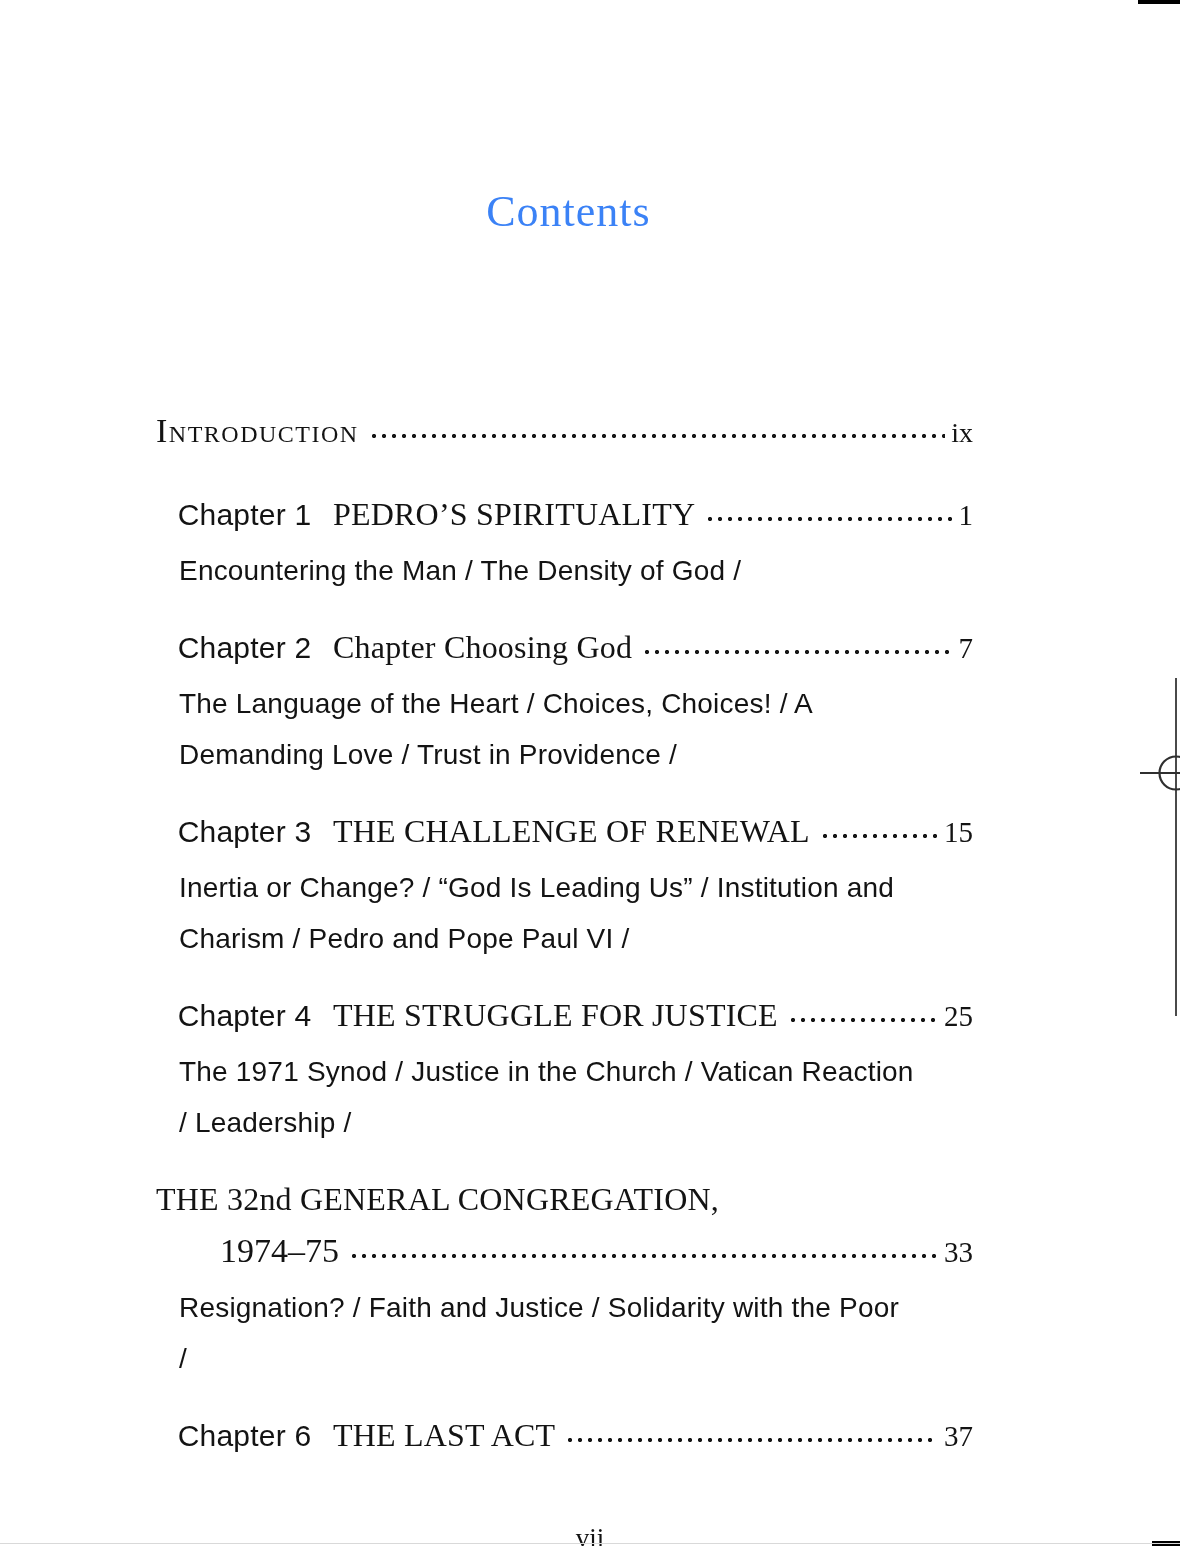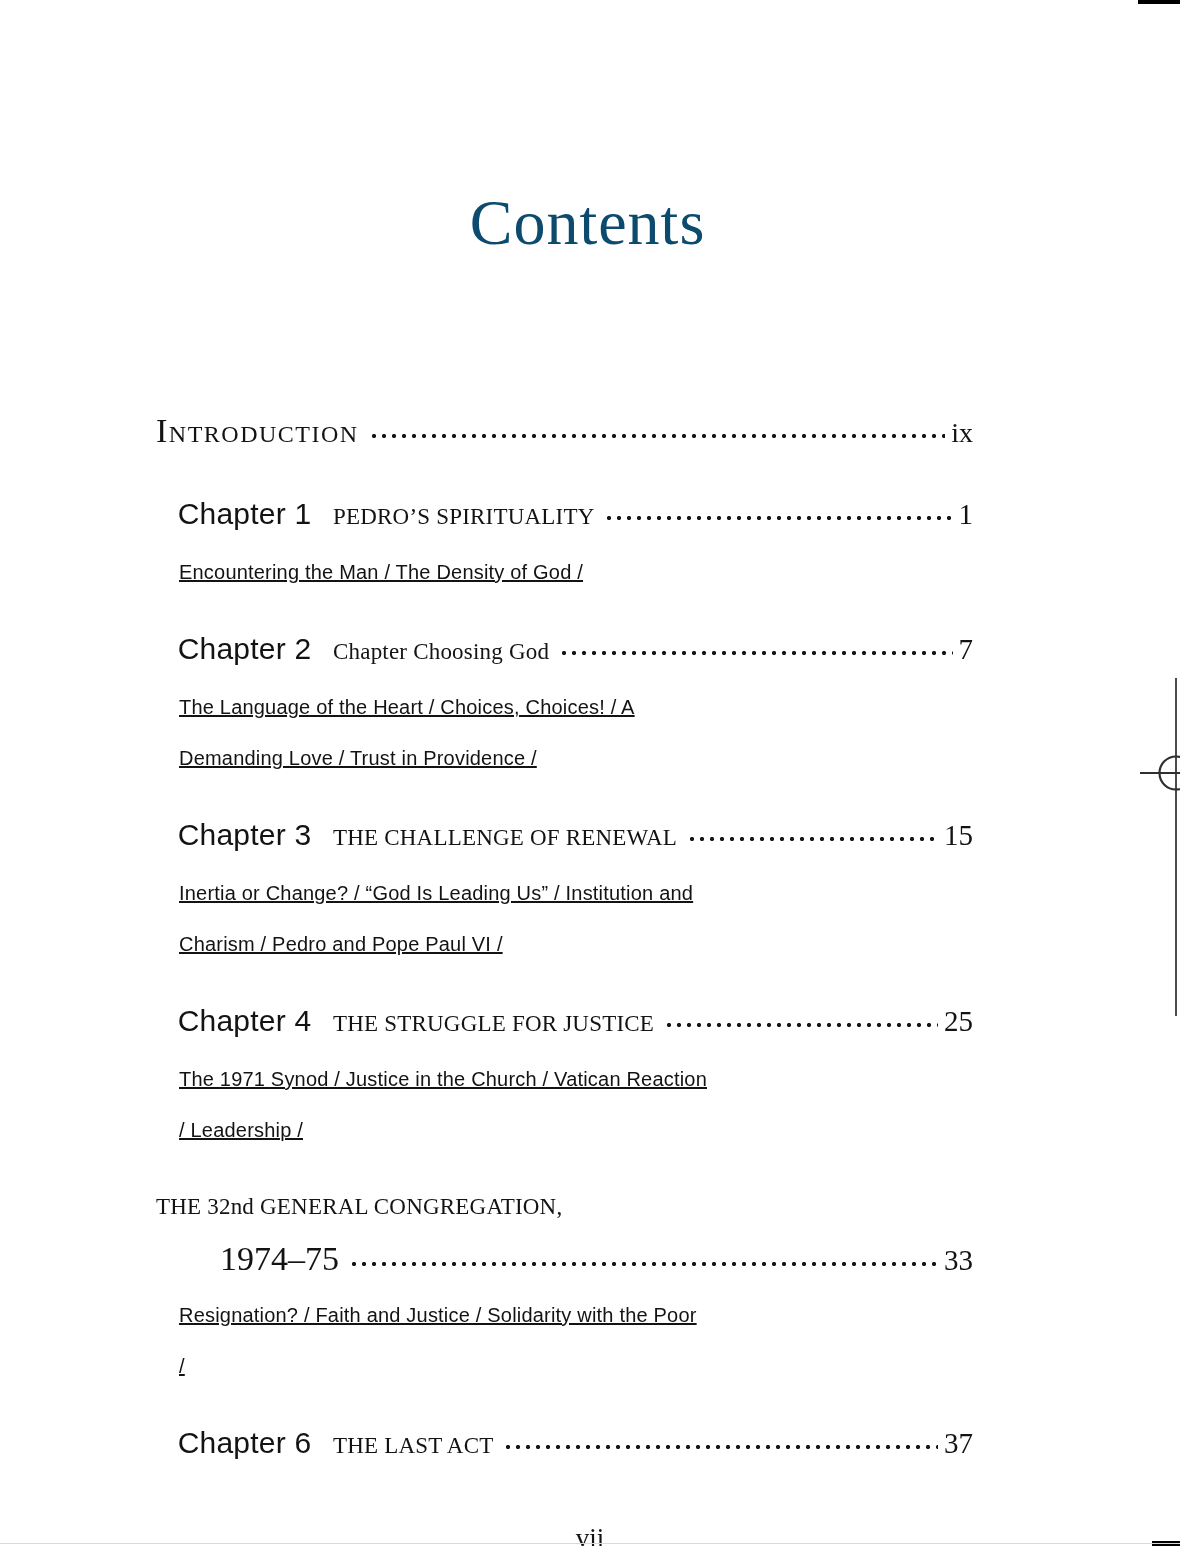--- a/index.html
+++ b/index.html
@@ -10,29 +10,29 @@
     overflow: hidden;
     color: #131313;
     font-family: "Liberation Serif", serif;
   }
   .serif { font-family: "Liberation Serif", serif; }
   .sans  { font-family: "Liberation Sans", sans-serif; }
 
   
   #page-title {
     position: absolute;
-    left: 169px; width: 837px;
+    left: 150px; width: 837px;
     top: 186px;
     margin: 0;
     text-align: center;
     font-family: "Liberation Serif", serif;
     font-weight: normal;
-    font-size: 64px;
+    font-size: 44px;
     letter-spacing: 1px;
-    color: #0c4a6e;
+    color: #3b82f6;
   }
 
   
   #toc {
     position: absolute;
     left: 156px; top: 408px;
     width: 817px;
   }
 
   .row {
@@ -64,35 +64,34 @@
 
   
   .chapter { margin-bottom: 25px; }
   .ch-row  { line-height: 52px; text-align: center; }
   .ch-label {
     flex: 0 0 177px;
     font-size: 30px;
     letter-spacing: 0.2px;
   }
   .ch-title {
-    font-size: 23px;
+    font-size: 32px;
     letter-spacing: 0.2px;
     white-space: nowrap;
   }
   .ch-page { font-size: 29px; }
   .ch-row2 { padding-left: 64px; }
   .ch-title2 { font-size: 34px; }
 
   .topics {
     margin-top: 4px;
     padding-left: 23px;
-    font-size: 20px;
+    font-size: 28px;
     line-height: 51px;
     letter-spacing: 0.2px;
-    text-decoration: underline;
   }
 
   
   #folio {
     position: absolute;
     left: 0; width: 1180px;
     top: 1523px;
     text-align: center;
     font-size: 27px;
   }

